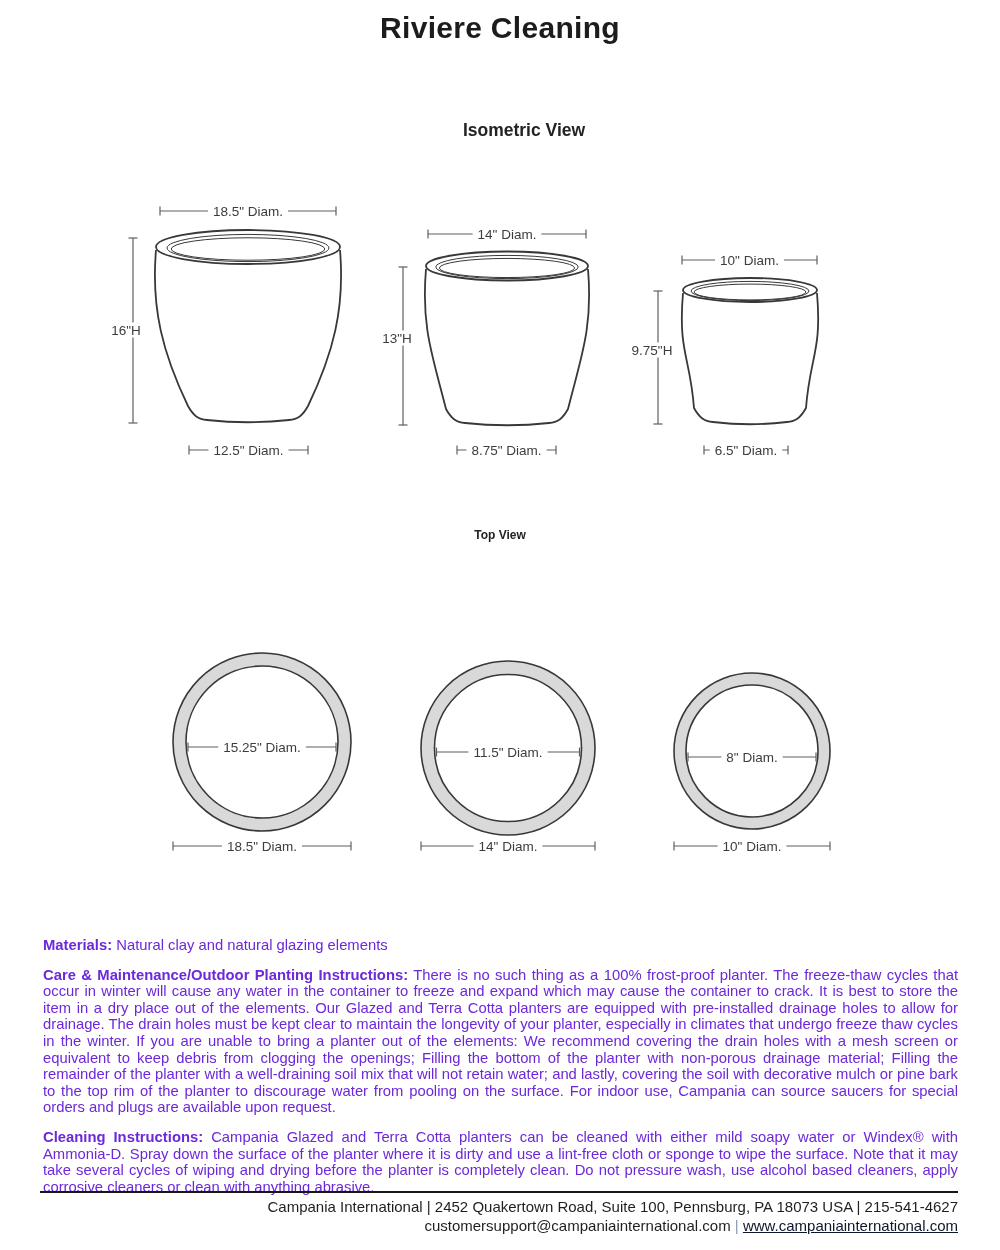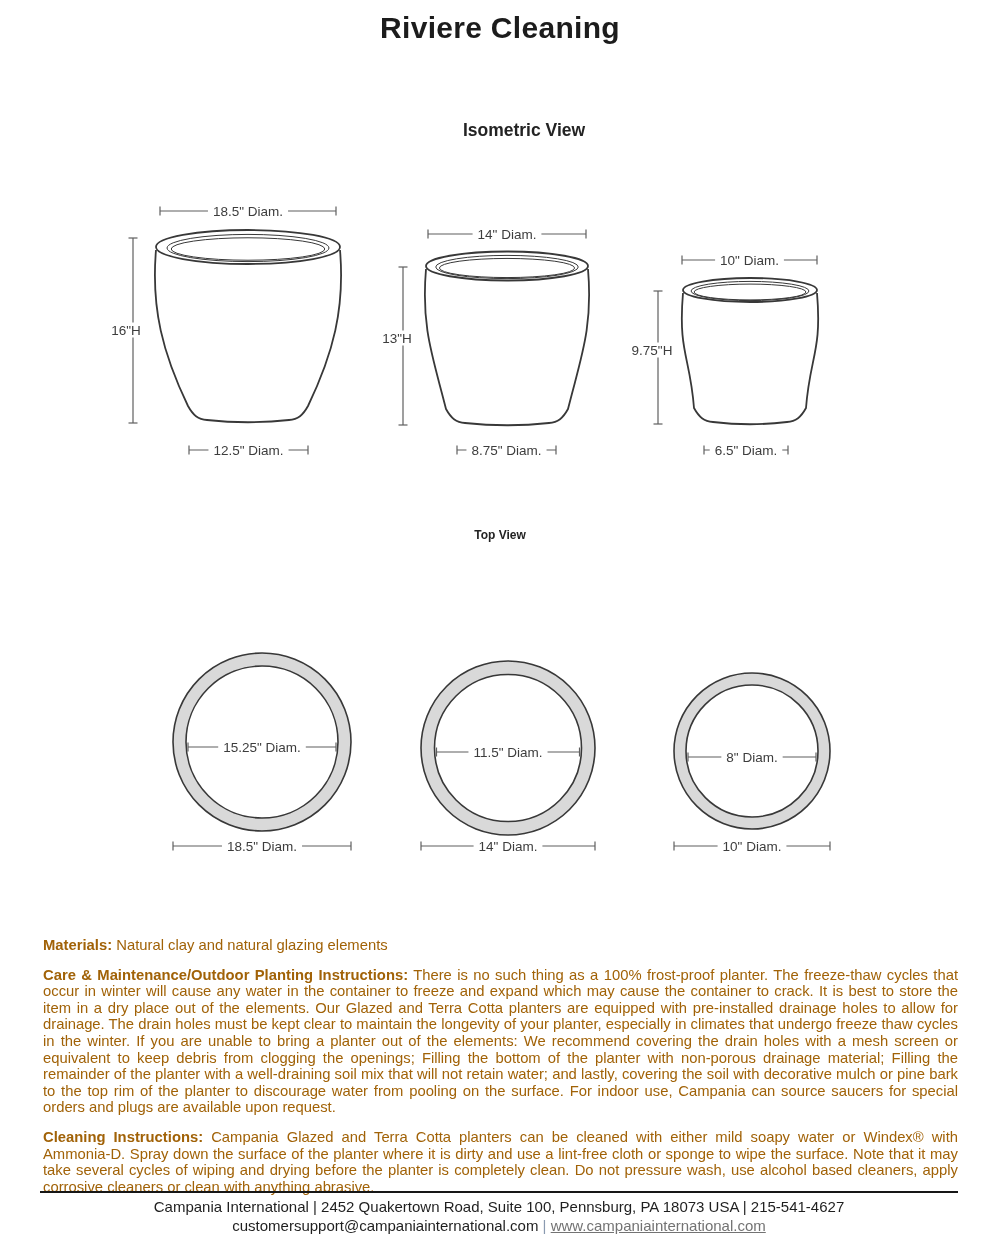--- a/index.html
+++ b/index.html
@@ -8,27 +8,27 @@
   .page { position:relative; width:1000px; height:1250px; background:#fff; overflow:hidden; margin:0 auto; }
   .title { position:absolute; top:11px; left:0; width:100%; text-align:center;
            font-size:30px; font-weight:bold; color:#1c1c1c; letter-spacing:.3px; }
   .sec-heading { position:absolute; left:0; width:100%; text-align:center; font-weight:bold; color:#232323; }
   #iso-heading { top:120px; font-size:17.5px;margin-left:24px; }
   #top-heading { top:528px; font-size:12px; }
   #iso-svg { position:absolute; top:150px; left:0; }
   #top-svg { position:absolute; top:560px; left:0; }
   svg text { font-family:"Liberation Sans", sans-serif; }
   .text-block { position:absolute; top:937px; left:43px; width:915px;
-                font-size:14.8px; line-height:16.6px; color:#a16207; }
+                font-size:14.8px; line-height:16.6px; color:#6d28d9; }
   .text-block p { margin-bottom:13px; text-align:justify; }
   .lead { font-weight:bold; }
-  .footer { position:absolute; left:40px; top:1191px; width:918px; text-align:center;
+  .footer { position:absolute; left:40px; top:1191px; width:918px; text-align:right;
             font-size:15px; line-height:18.5px; color:#1f1f1f; }
   .footer-rule { border-top:2px solid #161616; margin-bottom:5px; }
-  .footer a { color:#737373; text-decoration:underline; cursor:pointer; }
+  .footer a { color:#0f172a; text-decoration:underline; cursor:pointer; }
   .footer .sep { color:#8a9ab0; }
 </style>
 </head>
 <body>
 
 <div class="page">
 
   <h1 class="title">Riviere Cleaning</h1>
 
   <h2 class="sec-heading" id="iso-heading">Isometric View</h2>

